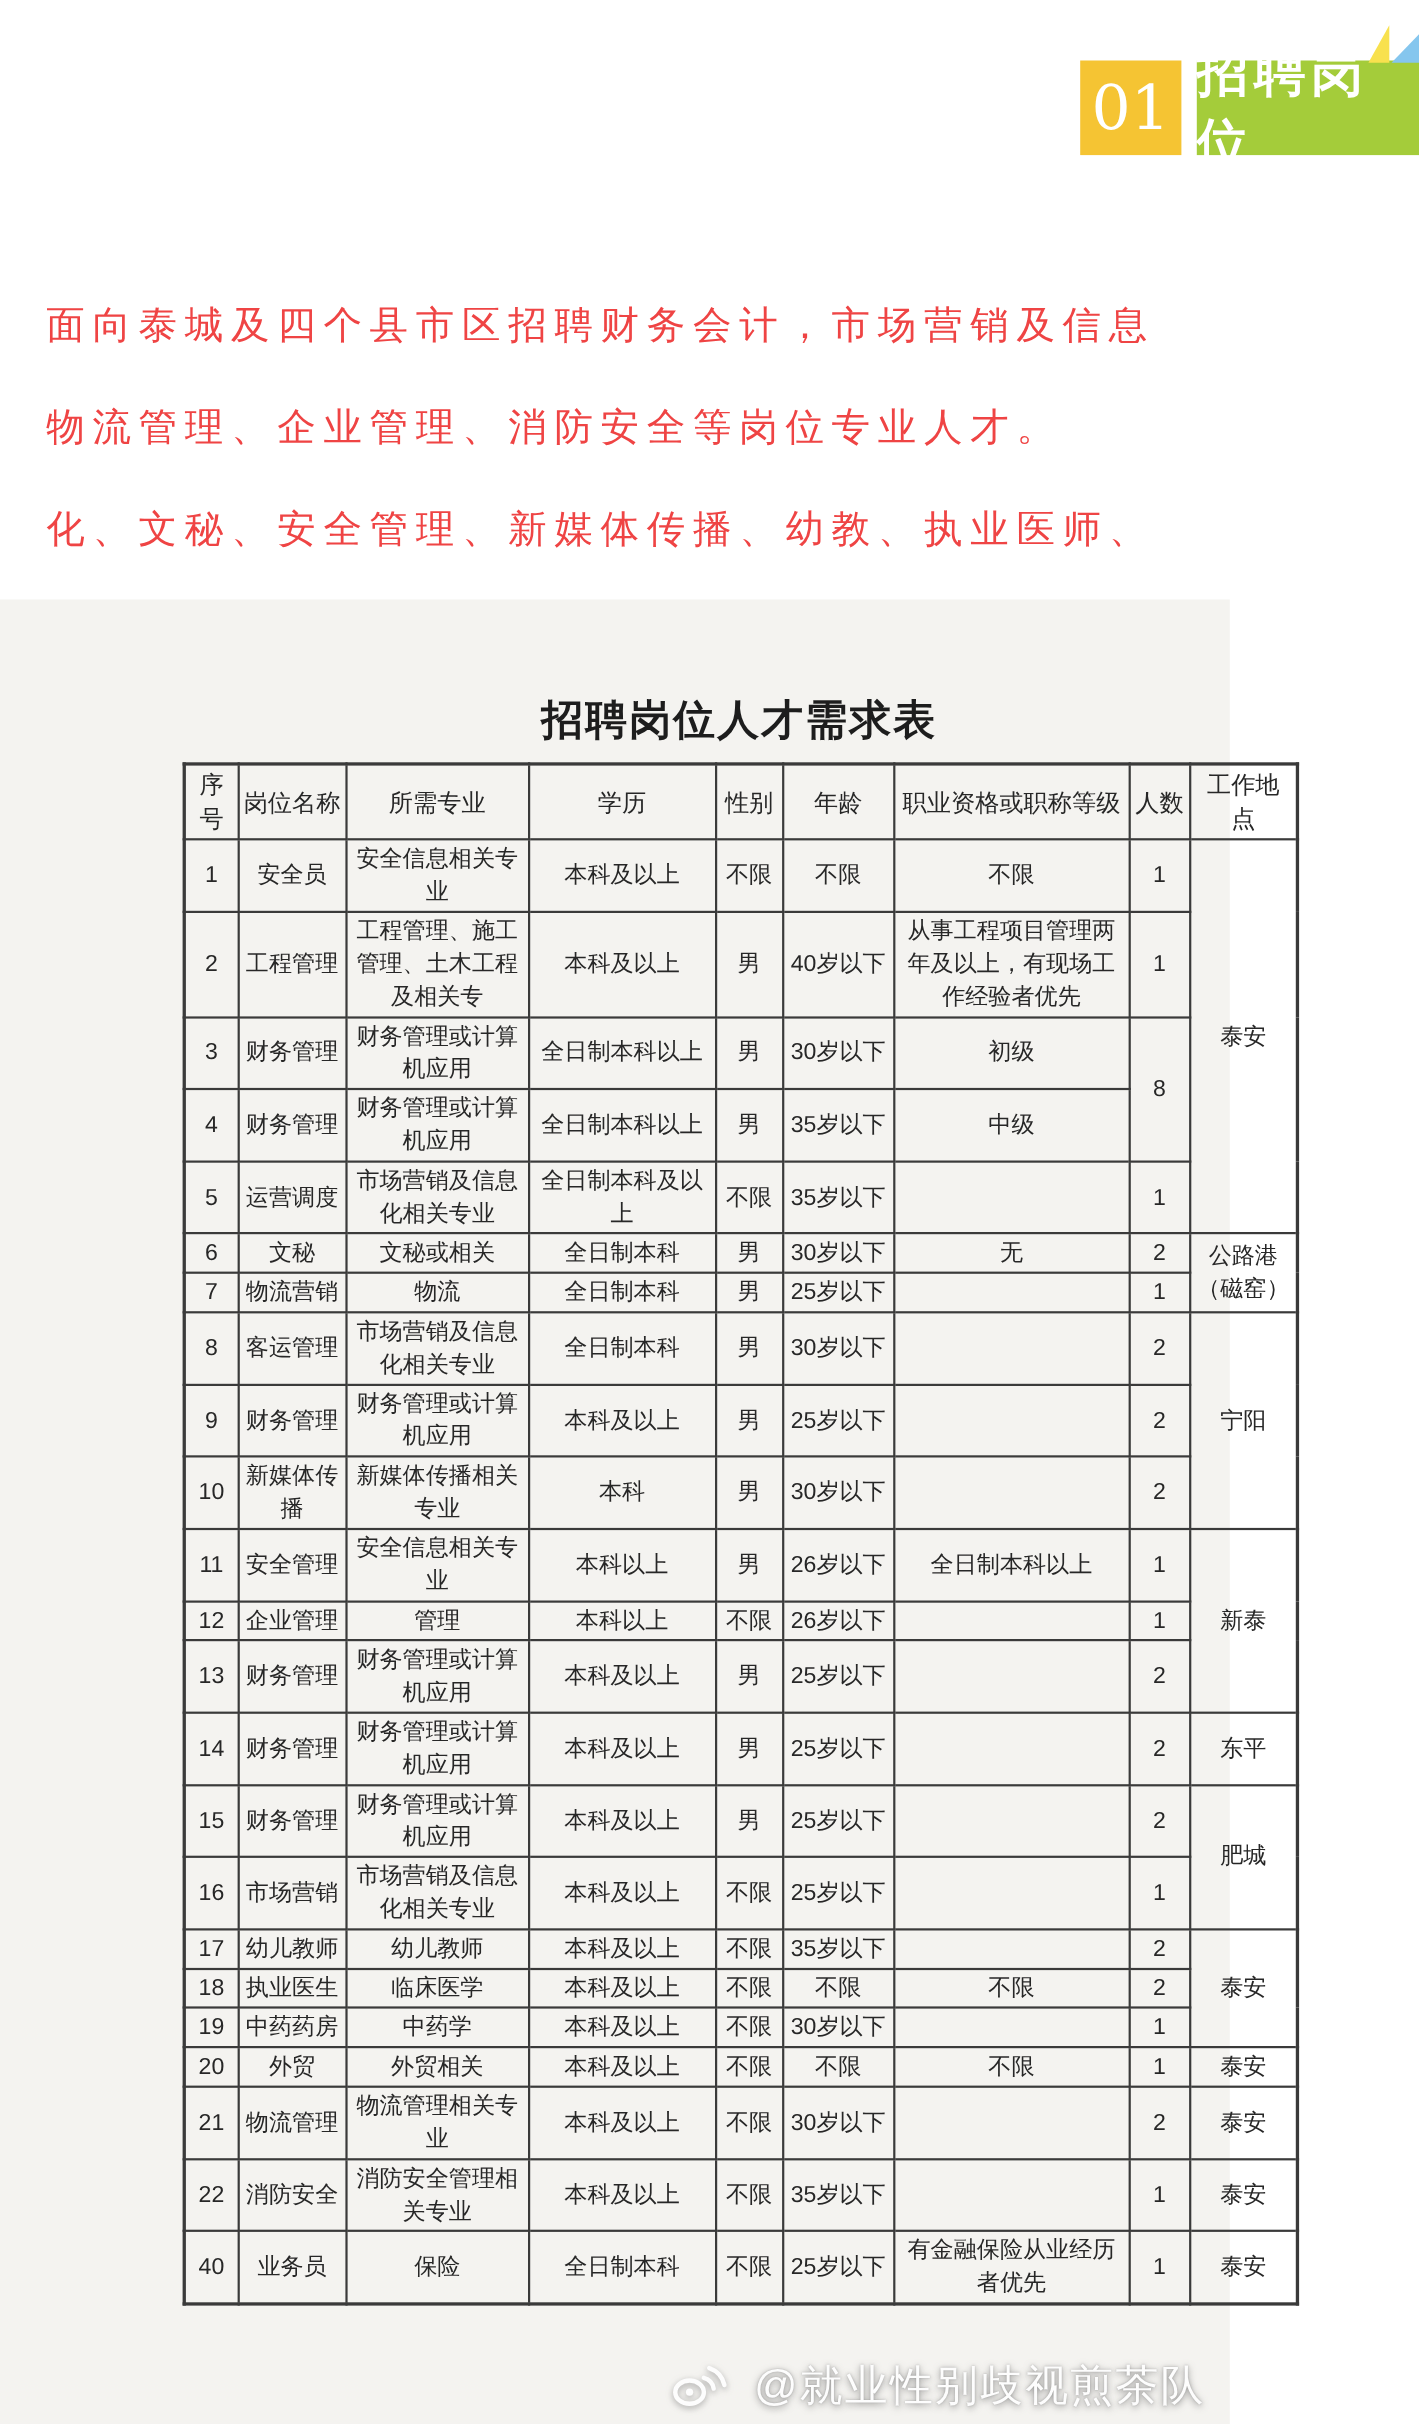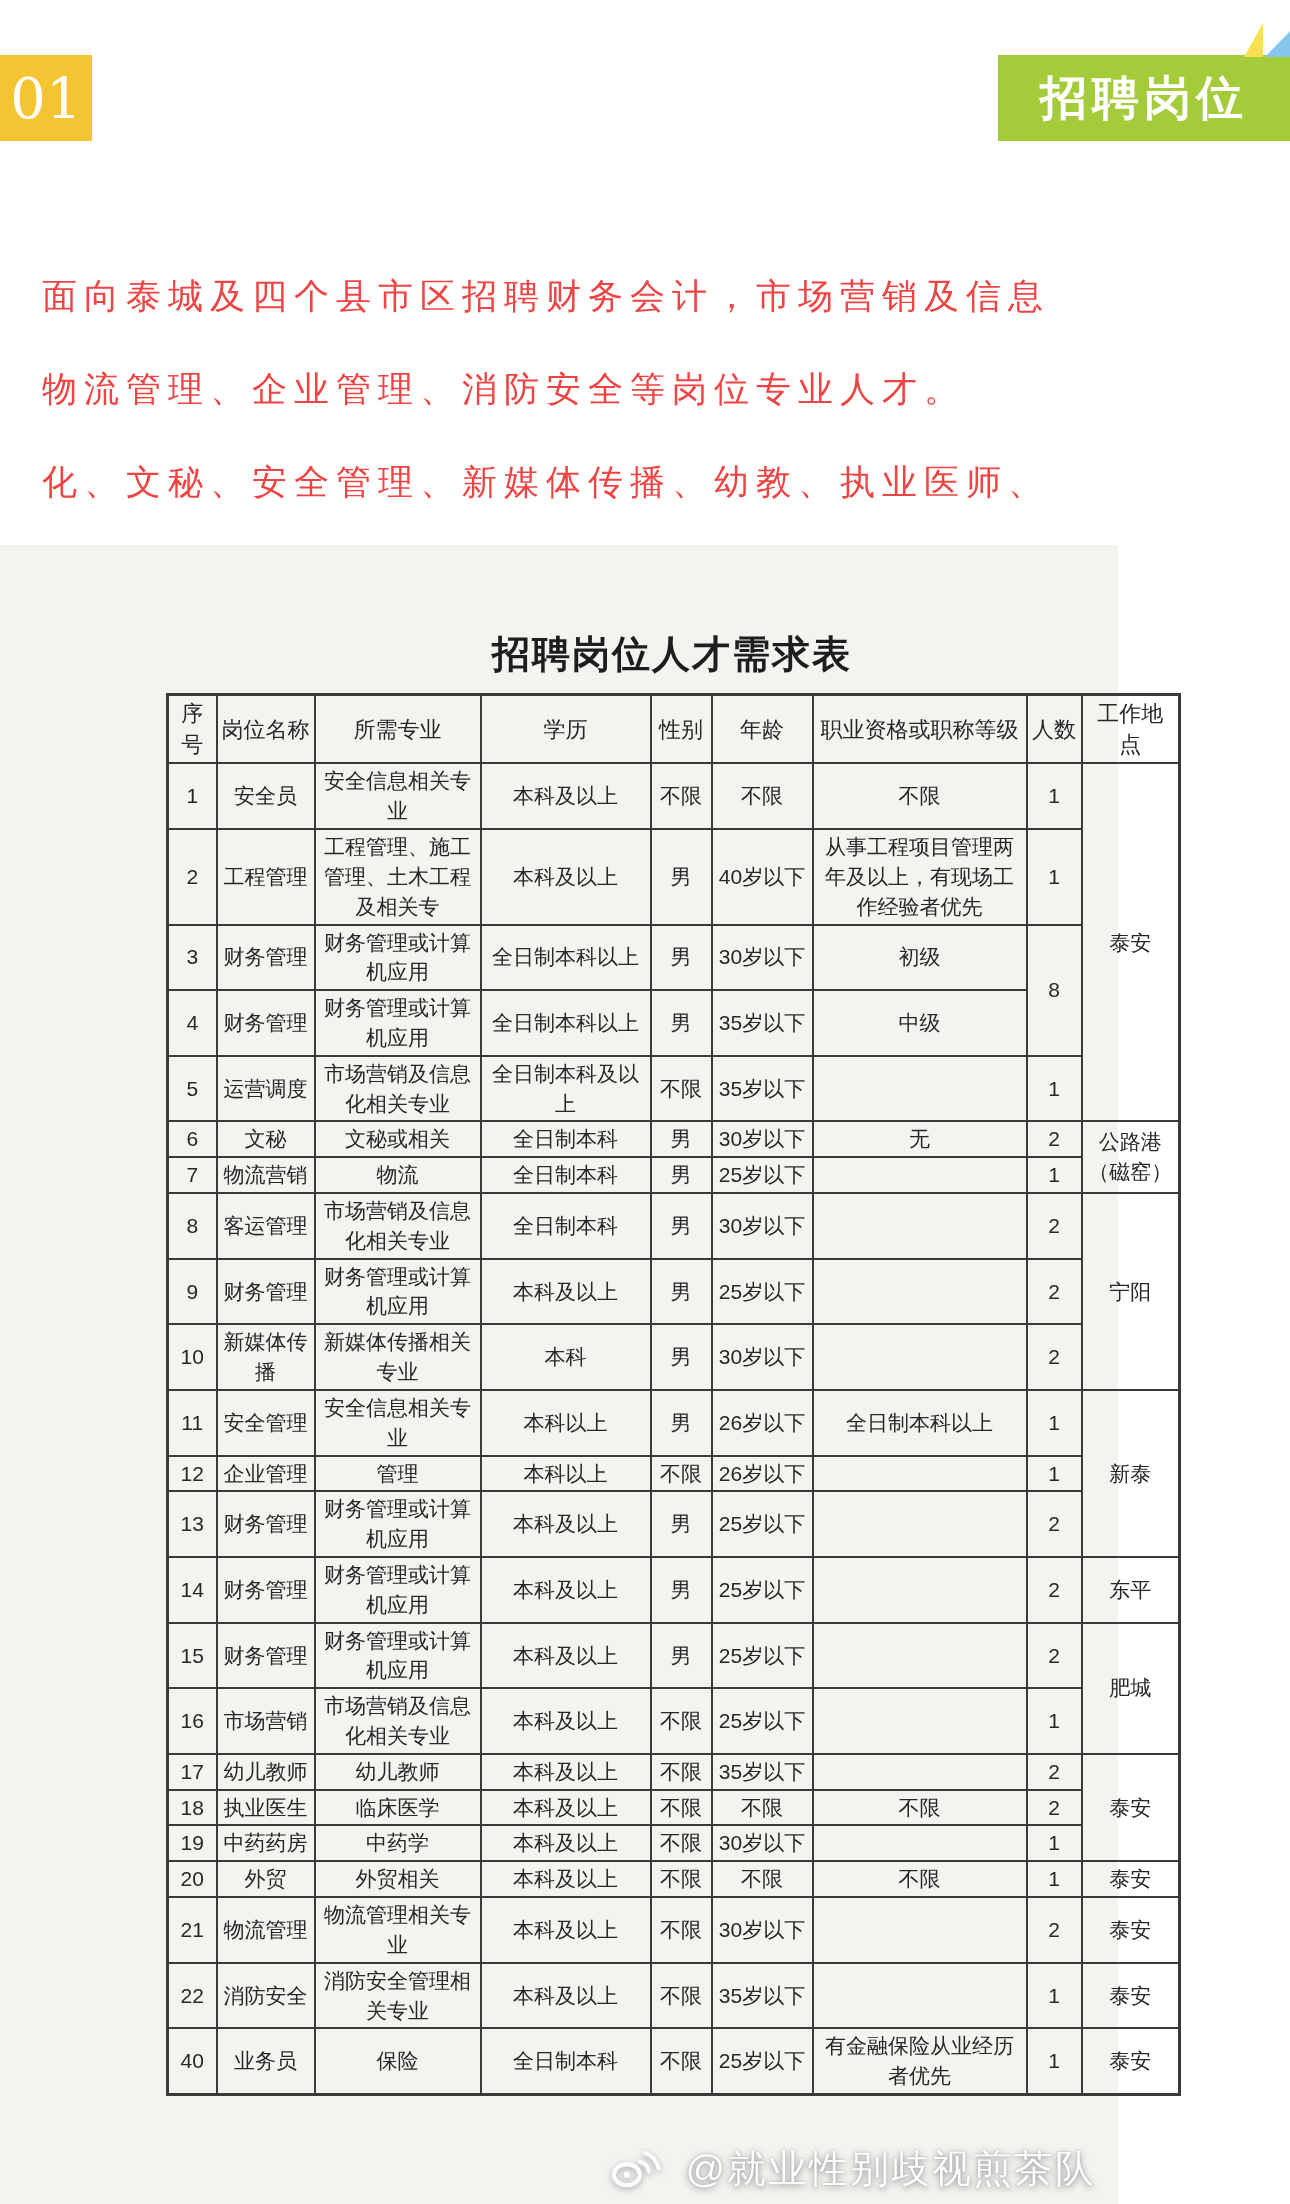--- a/index.html
+++ b/index.html
@@ -17,35 +17,35 @@
     width:1290px;height:2204px;
     background:#ffffff;
     font-family:"Liberation Sans", sans-serif;
     overflow:hidden;
     position:relative;
   }
   
   .badge-row{
     margin-top:55px;
     display:flex;
-    justify-content:space-between;
+    justify-content:flex-end;
     align-items:stretch;
     height:86px;
   }
   .badge-num{
     width:92px;height:86px;
     background:var(--badge-yellow);
     color:#ffffff;
     font-family:"DejaVu Serif", serif;
     font-size:56px;
     display:flex;align-items:center;justify-content:center;
     margin-right:14px;
   }
   .badge-title{
-    width:292px;height:86px;
+    width:202px;height:86px;
     background:var(--badge-green);
     color:#ffffff;
     font-size:47px;
     font-weight:bold;
     letter-spacing:5px;
     display:flex;align-items:center;justify-content:center;
     position:relative;
   }
   .badge-tris{
     position:absolute;

